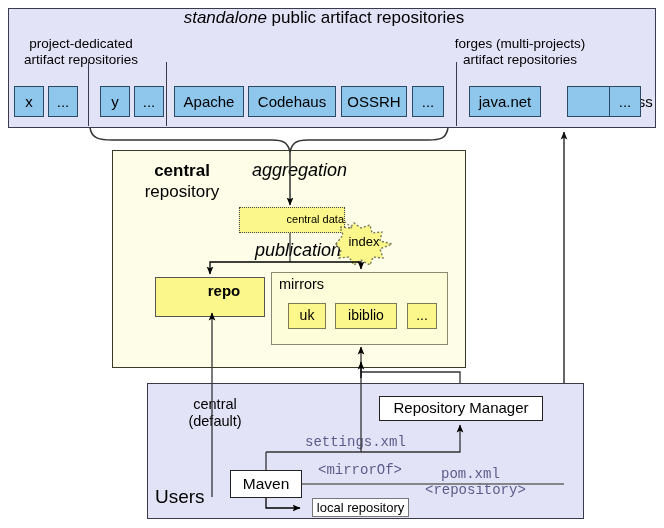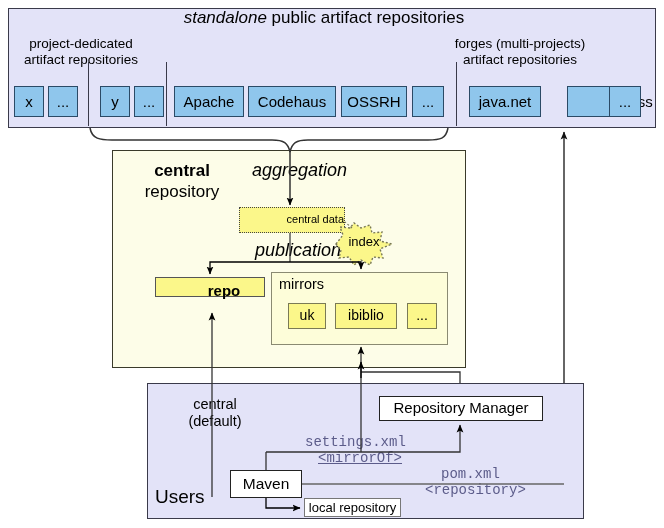--- a/index.html
+++ b/index.html
@@ -118,21 +118,21 @@
     position: absolute;
     left: 332px; top: 234px;
     width: 64px;
     text-align: center;
     font-size: 13px;
     color: #000;
   }
 
   #repo-box {
     left: 155px; top: 277px;
-    width: 110px; height: 20px;
+    width: 110px; height: 40px;
     background: #fbf78a;
     border: 1.5px solid #555;
     text-align: center;
     line-height: 25px;
     font-size: 15px;
     font-weight: bold;
     color: #000;
     padding-left: 28px;
   }
 
@@ -204,40 +204,40 @@
     width: 72px; height: 28px;
     background: #ffffff;
     border: 1.4px solid #222;
     text-align: center;
     line-height: 25px;
     font-size: 15.5px;
     color: #000;
   }
 
   #local-repo-box {
-    left: 304px; top: 498px;
+    left: 312px; top: 498px;
     width: 97px; height: 19px;
     background: #ffffff;
     border: 1.3px solid #777;
     text-align: center;
     line-height: 17px;
     font-size: 13px;
     color: #000;
   }
 
   .mono-label {
     position: absolute;
     font-family: "Liberation Mono", "DejaVu Sans Mono", monospace;
     font-size: 14px;
     color: #5c5c8a;
     white-space: pre;
     letter-spacing: 0px;
   }
   #settings-xml  { left: 305px; top: 434px; }
-  #mirror-of     { left: 318px; top: 450px; text-decoration: underline; }
+  #mirror-of     { left: 318px; top: 462px; }
   #pom-xml       { left: 441px; top: 466px; }
   #repository-tag{ left: 425px; top: 482px; }
 </style>
 </head>
 <body>
 
 <div id="page">
 
   <div class="box" id="top-panel"></div>
 

